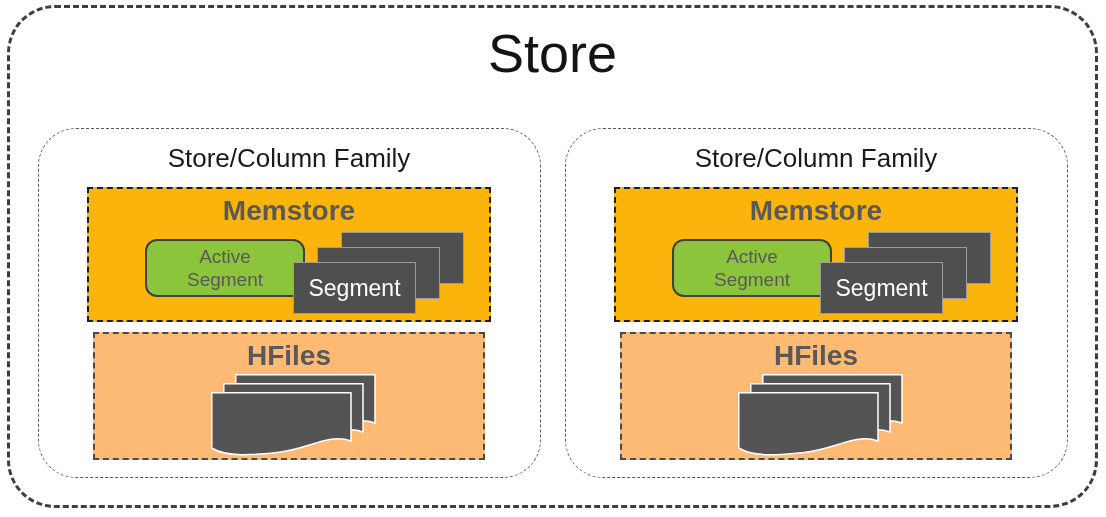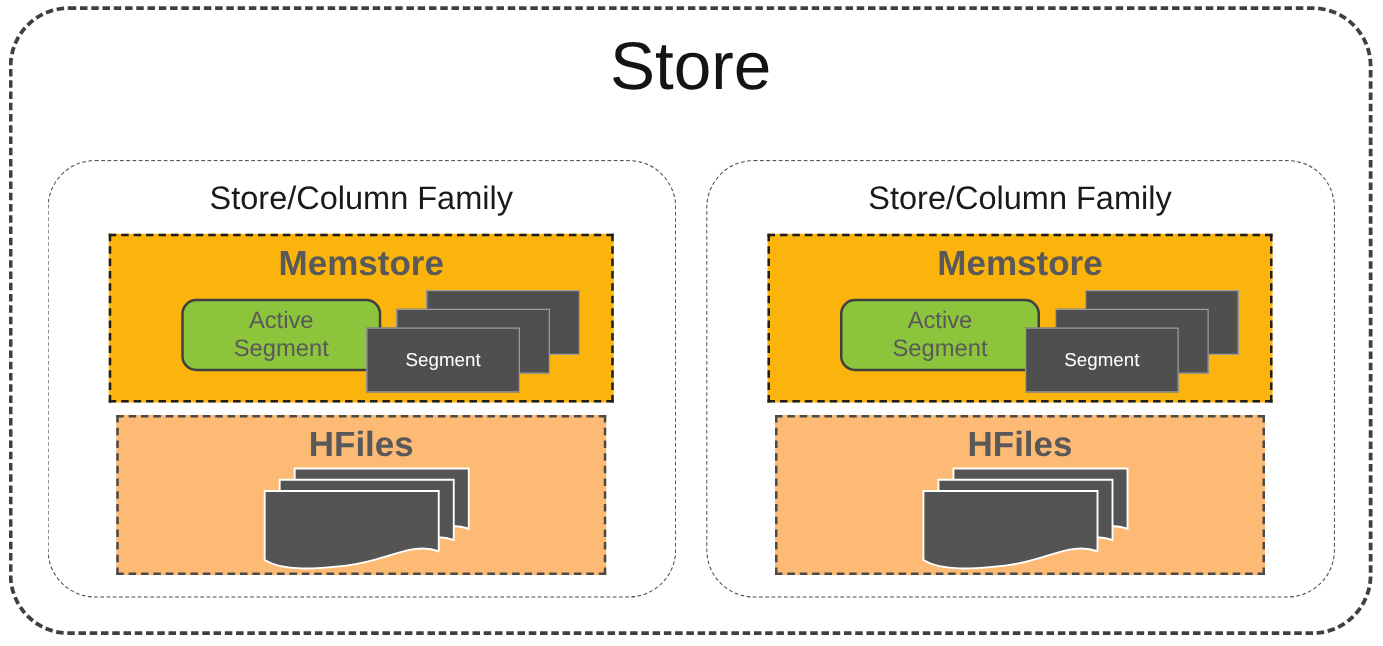--- a/index.html
+++ b/index.html
@@ -48,21 +48,21 @@
     position:absolute;left:204px;top:43px;width:171px;height:82px;
   }
   .segment-card{
     position:absolute;width:123px;height:52px;box-sizing:border-box;
     background:var(--segment-fill,#4F4F4F);border:1px solid #9c9c9c;
   }
   .segment-card.back{left:48px;top:0;}
   .segment-card.mid{left:24px;top:15px;}
   .segment-card.front{
     left:0;top:30px;display:flex;align-items:center;justify-content:center;
-    color:#ffffff;font-size:15px;font-weight:400;
+    color:#ffffff;font-size:23px;font-weight:400;
   }
   .hfiles{
     position:relative;margin:10px auto 0;width:392px;height:128px;
     box-sizing:border-box;background:#fdba74;border:2px dashed #4a4a4a;
   }
   .doc-stack{position:absolute;left:116px;top:40px;width:166px;height:84px;}
   .doc-stack svg{position:absolute;left:0;top:0;overflow:visible;}
 </style>
 </head>
 <body>

